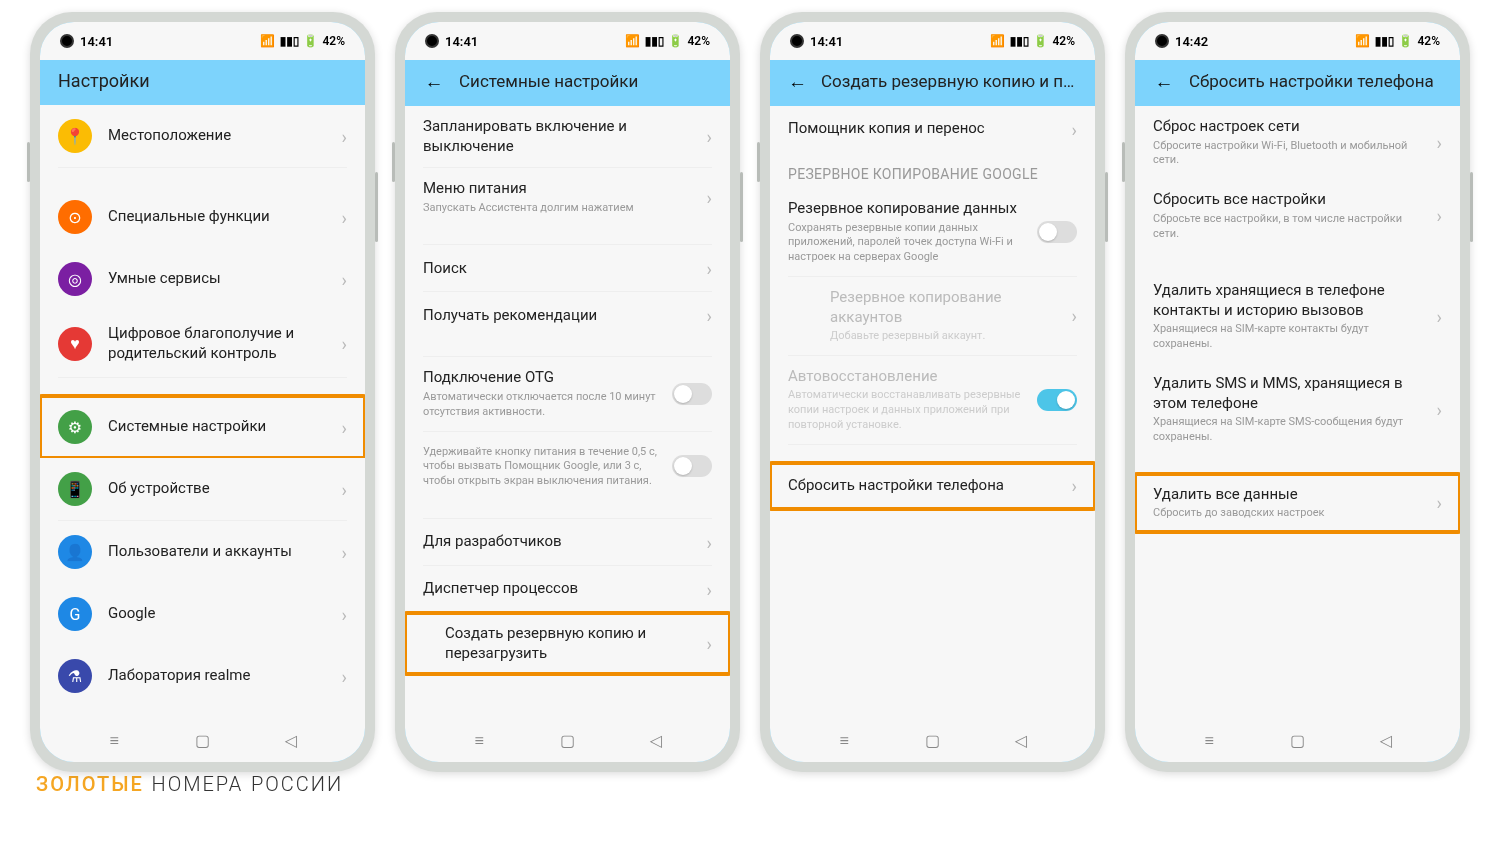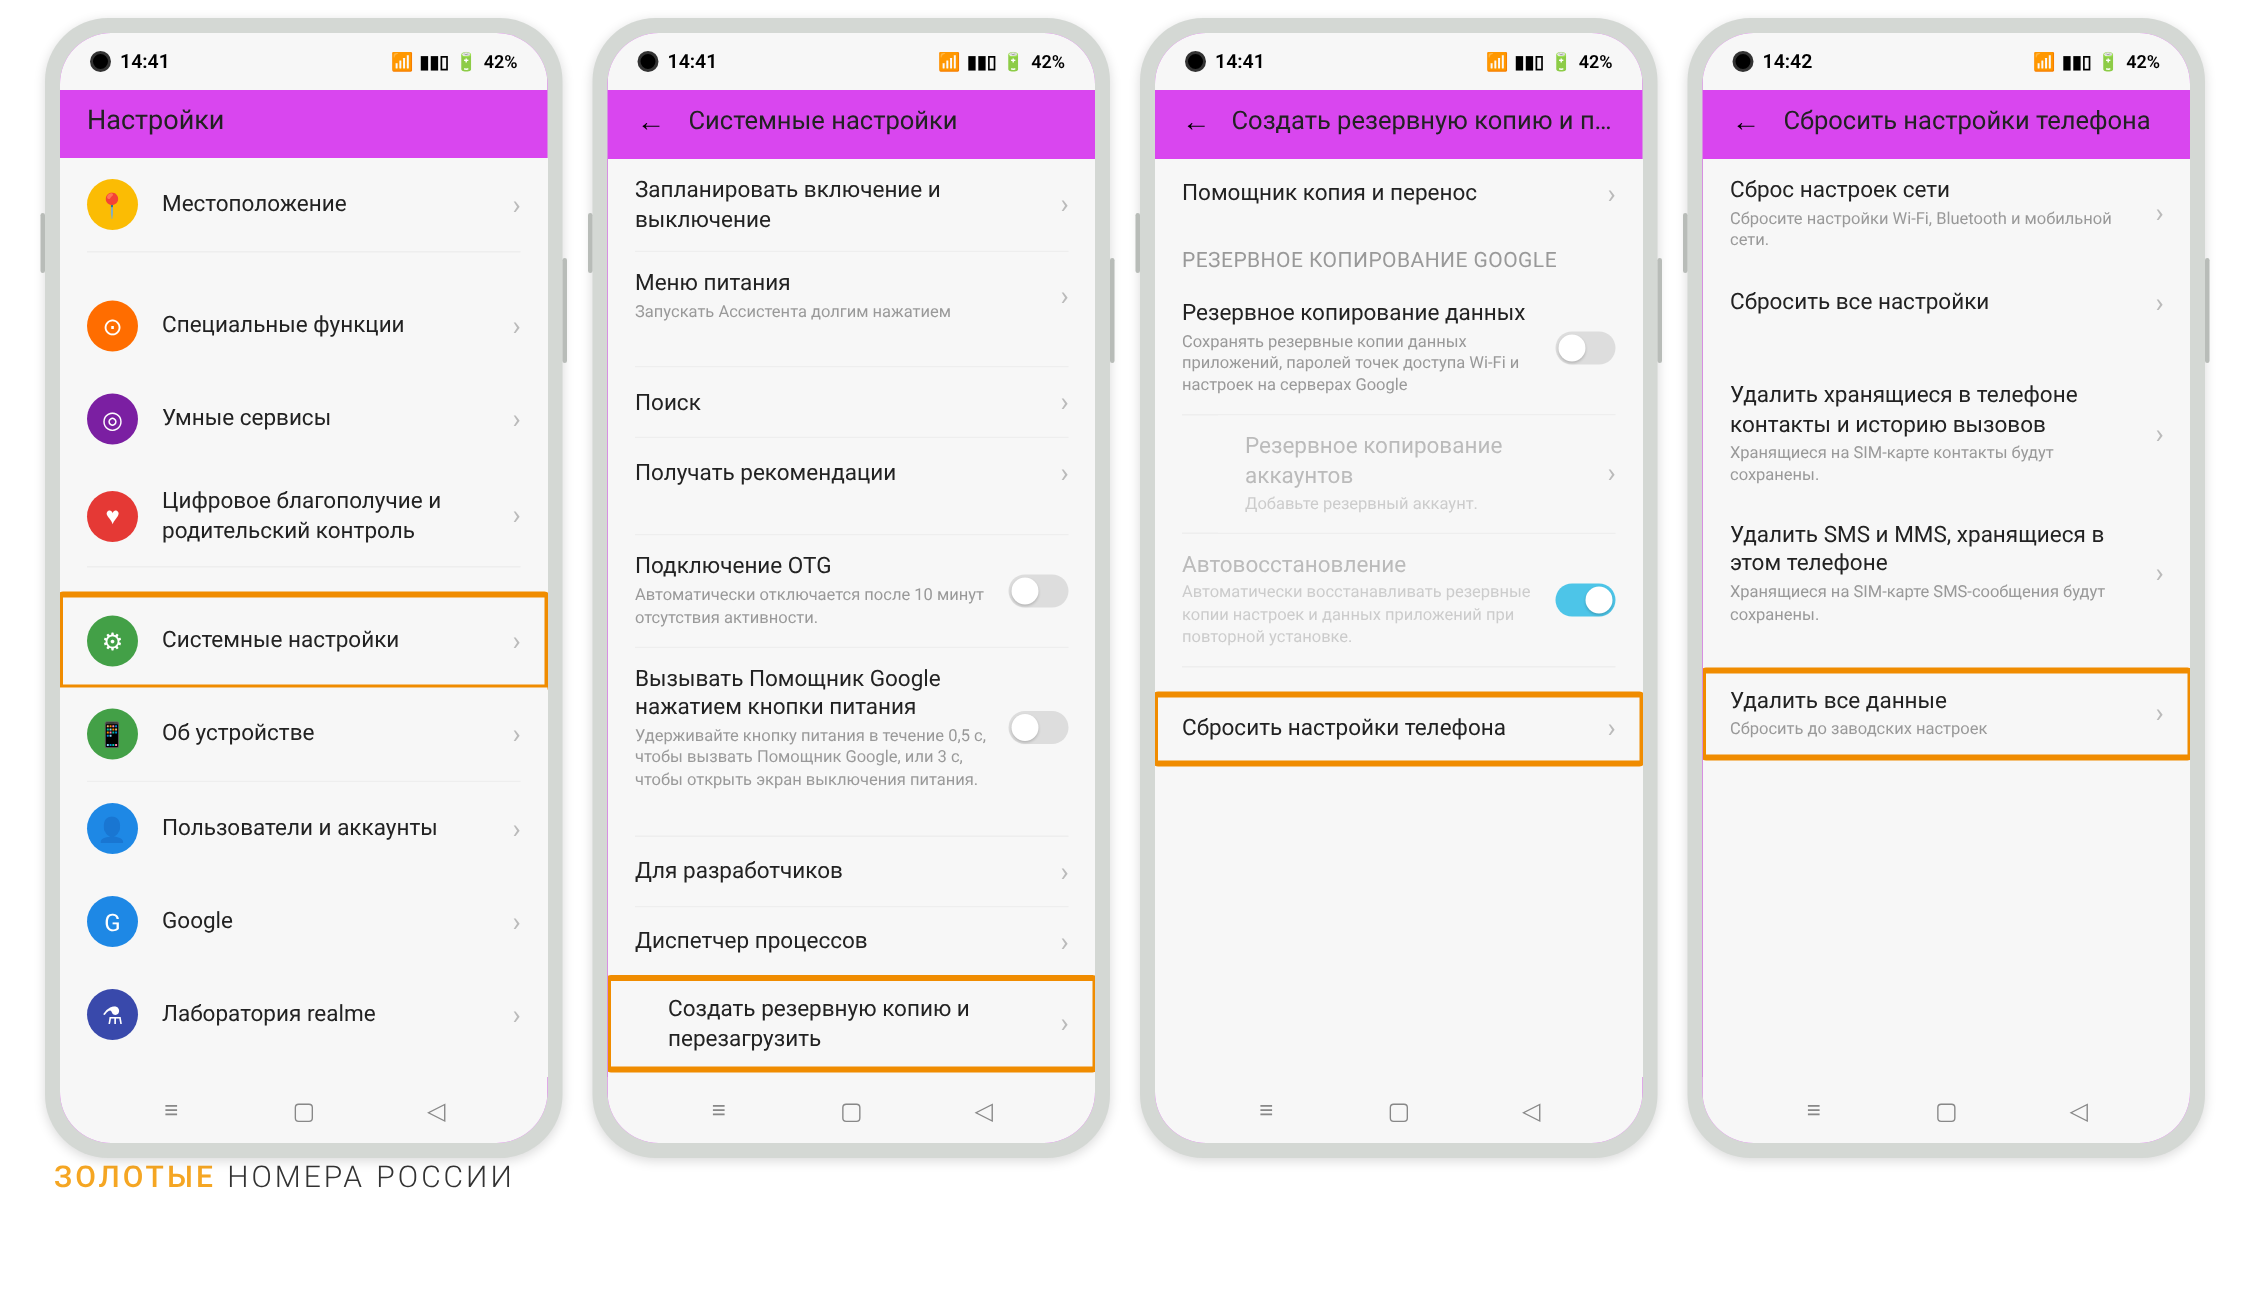--- a/index.html
+++ b/index.html
@@ -1,21 +1,21 @@
 <!DOCTYPE html>
 <html><head>
 <meta charset="utf-8">
 <style>
 * { margin:0; padding:0; box-sizing:border-box; font-family:-apple-system,BlinkMacSystemFont,"Segoe UI",Roboto,sans-serif; }
 body { background:#fff; padding:12px; }
 .phones { display:flex; gap:20px; justify-content:center; }
 .phone { width:345px; height:760px; background:#d4d8d4; border-radius:42px; padding:10px; position:relative; box-shadow:0 2px 8px rgba(0,0,0,0.15); }
 .phone::before { content:''; position:absolute; left:-3px; top:130px; width:3px; height:40px; background:#b8bcb8; border-radius:2px; }
 .phone::after { content:''; position:absolute; right:-3px; top:160px; width:3px; height:70px; background:#b8bcb8; border-radius:2px; }
-.screen { width:100%; height:100%; background:#d946ef; border-radius:34px; overflow:hidden; display:flex; flex-direction:column; position:relative; }
+.screen { width:100%; height:100%; background:#7dd3fc; border-radius:34px; overflow:hidden; display:flex; flex-direction:column; position:relative; }
 .statusbar { height:38px; display:flex; align-items:center; justify-content:space-between; padding:0 20px; background:#f7f7f7; font-size:13px; font-weight:600; }
 .sb-left { display:flex; align-items:center; gap:6px; }
 .camera { width:14px; height:14px; background:#000; border-radius:50%; border:2px solid #333; }
 .sb-right { display:flex; align-items:center; gap:4px; font-size:12px; }
 .titlebar { display:flex; align-items:center; padding:10px 18px 14px; gap:14px; }
 .back-btn { width:22px; height:22px; display:flex; align-items:center; justify-content:center; font-size:19px; cursor:pointer; }
 .page-title { font-size:17px; font-weight:400; color:#222; white-space:nowrap; overflow:hidden; text-overflow:ellipsis; }
 .page-title.big { font-size:18px; }
 .content { flex:1; overflow-y:hidden; background:#f7f7f7; }
 .item { display:flex; align-items:center; padding:14px 18px; background:#f7f7f7; position:relative; min-height:52px; cursor:pointer; }
@@ -224,21 +224,20 @@
                 <div class="item-title">Подключение OTG</div>
                 <div class="item-sub">Автоматически отключается после 10 минут отсутствия активности.</div>
               </div>
               <div class="toggle"></div>
             </div>
           </div>
           <div class="divider"></div>
           <div style="position: relative;">
             <div class="item short">
               <div class="item-body">
-                <div class="item-title">Вызывать Помощник Google нажатием кнопки питания</div>
                 <div class="item-sub">Удерживайте кнопку питания в течение 0,5 с, чтобы вызвать Помощник Google, или 3 с, чтобы открыть экран выключения питания.</div>
               </div>
               <div class="toggle"></div>
             </div>
           </div>
           <div class="spacer"></div>
           <div class="divider"></div>
           <div style="position: relative;">
             <div class="item short">
               <div class="item-body">
@@ -378,20 +377,21 @@
                 <div class="item-title">Сброс настроек сети</div>
                 <div class="item-sub">Сбросите настройки Wi-Fi, Bluetooth и мобильной сети.</div>
               </div>
               <div class="chevron">›</div>
             </div>
           </div>
           <div style="position: relative;">
             <div class="item short">
               <div class="item-body">
                 <div class="item-title">Сбросить все настройки</div>
+                <div class="item-sub">Сбросьте все настройки, в том числе настройки сети.</div>
               </div>
               <div class="chevron">›</div>
             </div>
           </div>
           <div class="spacer"></div>
           <div style="position: relative;">
             <div class="item short">
               <div class="item-body">
                 <div class="item-title">Удалить хранящиеся в телефоне контакты и историю вызовов</div>
                 <div class="item-sub">Хранящиеся на SIM-карте контакты будут сохранены.</div>

